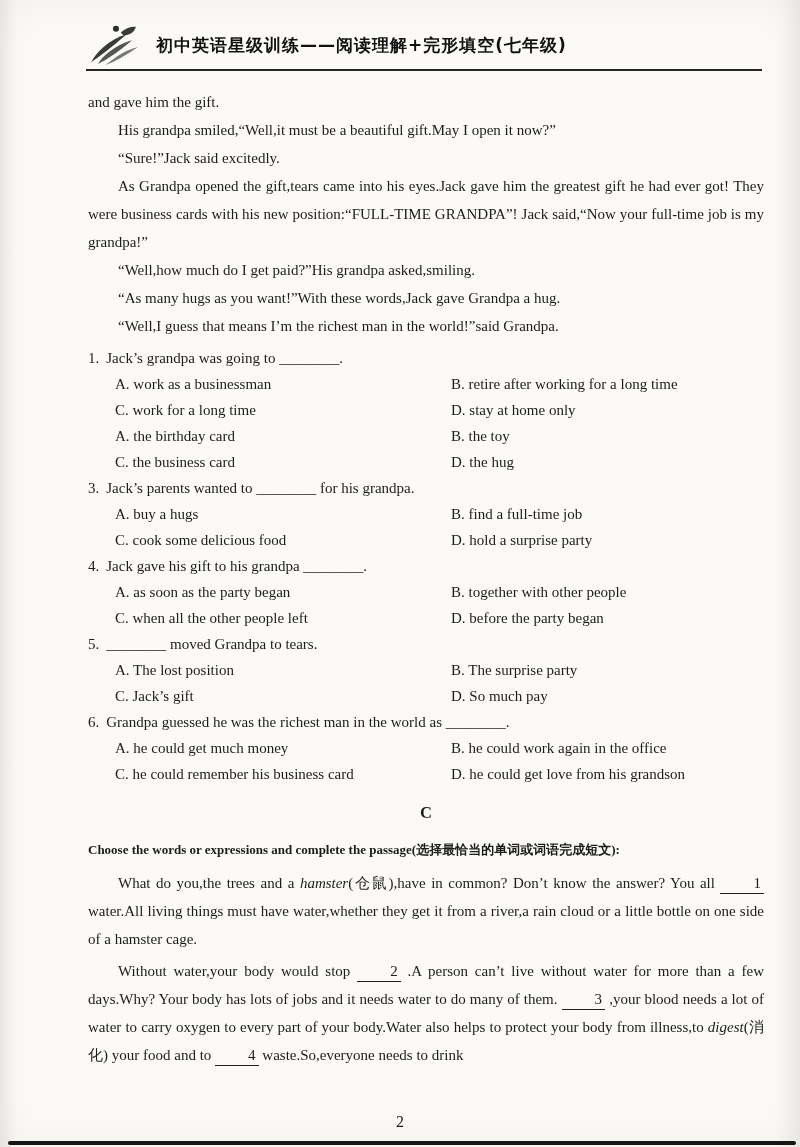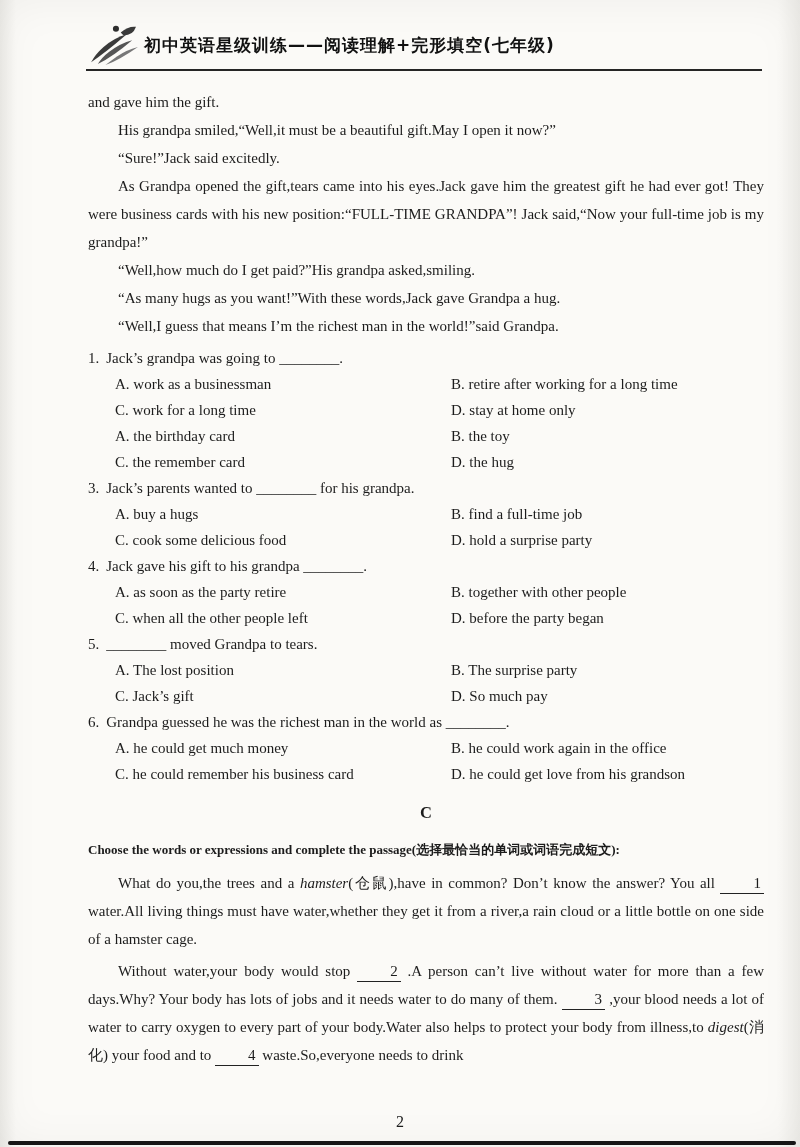--- a/index.html
+++ b/index.html
@@ -13,21 +13,21 @@
   }
   .page {
     position: absolute; inset: 0;
     background: linear-gradient(90deg, #edecE8 0, #fbfaf7 16px, #fbfaf7 778px, #efeeea 100%);
     box-shadow: inset 0 0 46px rgba(0,0,0,0.05);
   }
   
   .page-header {
     position: absolute; top: 24px; left: 86px; right: 38px;
   }
-  .header-row { display: flex; align-items: center; }
+  .header-row { display: flex; align-items: center; gap: 12px; }
   .logo { width: 58px; height: 42px; flex: 0 0 auto; }
   .logo svg { width: 100%; height: 100%; display: block; }
   .header-title {
     font-family: "DejaVu Sans", "Liberation Sans", sans-serif;
     font-weight: bold;
     font-size: 17px;
     letter-spacing: 1px;
     color: #111;
     white-space: nowrap;
   }
@@ -132,39 +132,39 @@
             <div class="option">B. retire after working for a long time</div>
             <div class="option">C. work for a long time</div>
             <div class="option">D. stay at home only</div>
           </div>
   </div>
 
   <div class="question">
     <div class="options">
             <div class="option">A. the birthday card</div>
             <div class="option">B. the toy</div>
-            <div class="option">C. the remember card</div>
+            <div class="option">C. the business card</div>
             <div class="option">D. the hug</div>
           </div>
   </div>
 
   <div class="question">
     <div class="stem"><span class="q-num">3.</span><span class="q-stem-text">Jack’s parents wanted to ________ for his grandpa.</span></div>
     <div class="options">
             <div class="option">A. buy a hugs</div>
             <div class="option">B. find a full-time job</div>
             <div class="option">C. cook some delicious food</div>
             <div class="option">D. hold a surprise party</div>
           </div>
   </div>
 
   <div class="question">
     <div class="stem"><span class="q-num">4.</span><span class="q-stem-text">Jack gave his gift to his grandpa ________.</span></div>
     <div class="options">
-            <div class="option">A. as soon as the party retire</div>
+            <div class="option">A. as soon as the party began</div>
             <div class="option">B. together with other people</div>
             <div class="option">C. when all the other people left</div>
             <div class="option">D. before the party began</div>
           </div>
   </div>
 
   <div class="question">
     <div class="stem"><span class="q-num">5.</span><span class="q-stem-text">________ moved Grandpa to tears.</span></div>
     <div class="options">
             <div class="option">A. The lost position</div>

